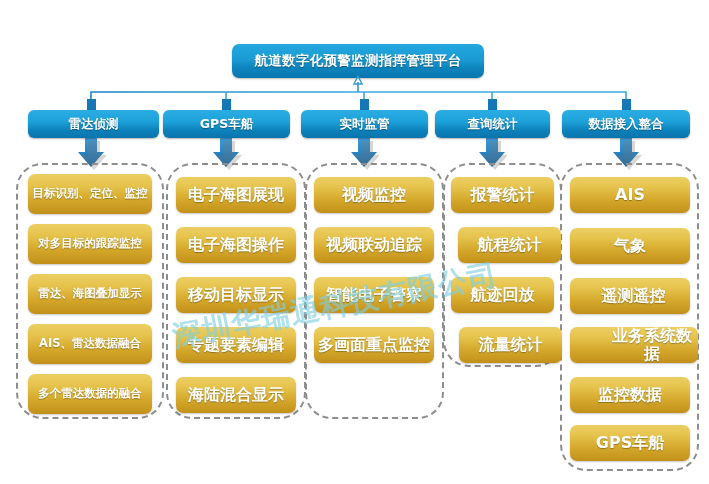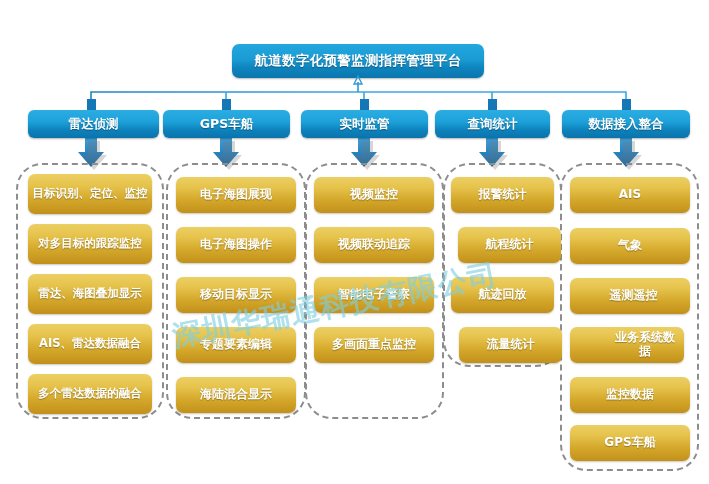--- a/index.html
+++ b/index.html
@@ -90,21 +90,21 @@
     box-shadow: 0 1px 2px rgba(0,0,0,0.22);
     display: flex;
     align-items: center;
     justify-content: center;
     text-align: center;
     box-sizing: border-box;
     padding: 0 4px;
   }
   .leaf .lbl {
     color: #ffffff;
-    font-size: 12px;
+    font-size: 16px;
     font-weight: bold;
     line-height: 1.15;
     text-shadow: 0 1px 1px rgba(0,0,0,0.30);
   }
   .leaf.two-line .lbl { font-size: 11.5px; }
 
   
   .watermark {
     position: absolute;
     left: 170px;
@@ -252,21 +252,21 @@
 
   <div class="leaf" style="left:570px; top:177px; width:120px; height:36px;">
     <span class="lbl">AIS</span>
   </div>
   <div class="leaf" style="left:570px; top:228px; width:120px; height:36px;align-items:center;">
     <span class="lbl">气象</span>
   </div>
   <div class="leaf" style="left:570px; top:278px; width:120px; height:36px;padding-left:11px;">
     <span class="lbl">遥测遥控</span>
   </div>
-  <div class="leaf" style="left:570px; top:327px; width:114px; height:36px;padding-left:40px;">
+  <div class="leaf" style="left:570px; top:327px; width:128px; height:36px;padding-left:40px;">
     <span class="lbl">业务系统数据</span>
   </div>
   <div class="leaf" style="left:570px; top:377px; width:120px; height:36px;">
     <span class="lbl">监控数据</span>
   </div>
   <div class="leaf" style="left:570px; top:425px; width:120px; height:36px;">
     <span class="lbl">GPS车船</span>
   </div>
 
   <div class="watermark">深圳华瑞通科技有限公司</div>

